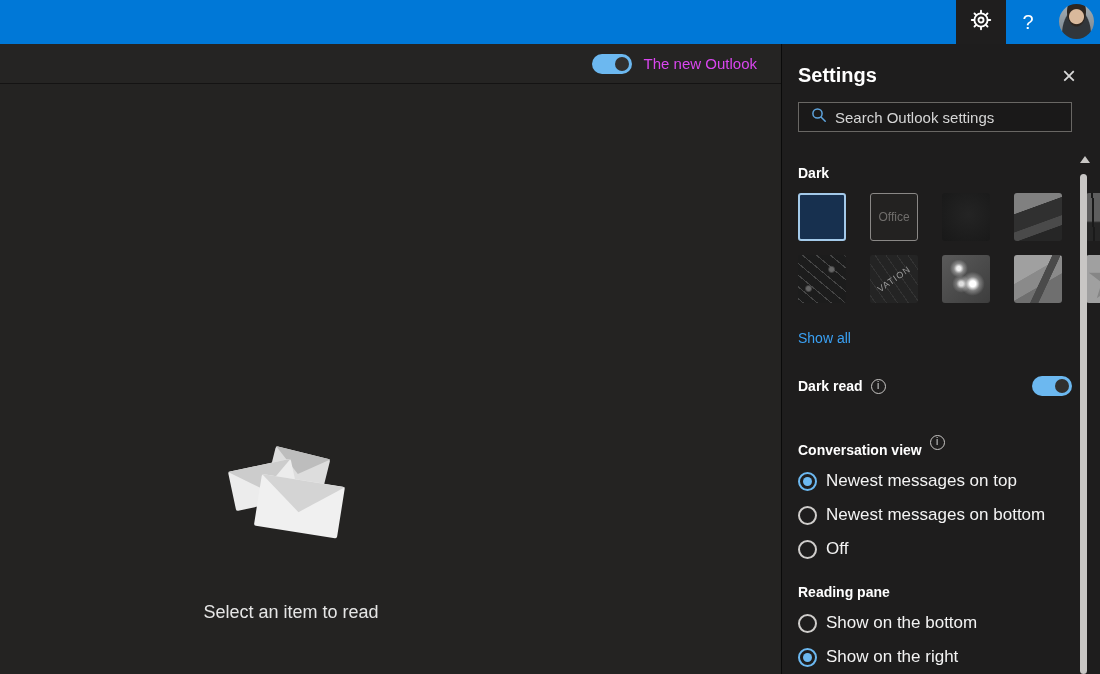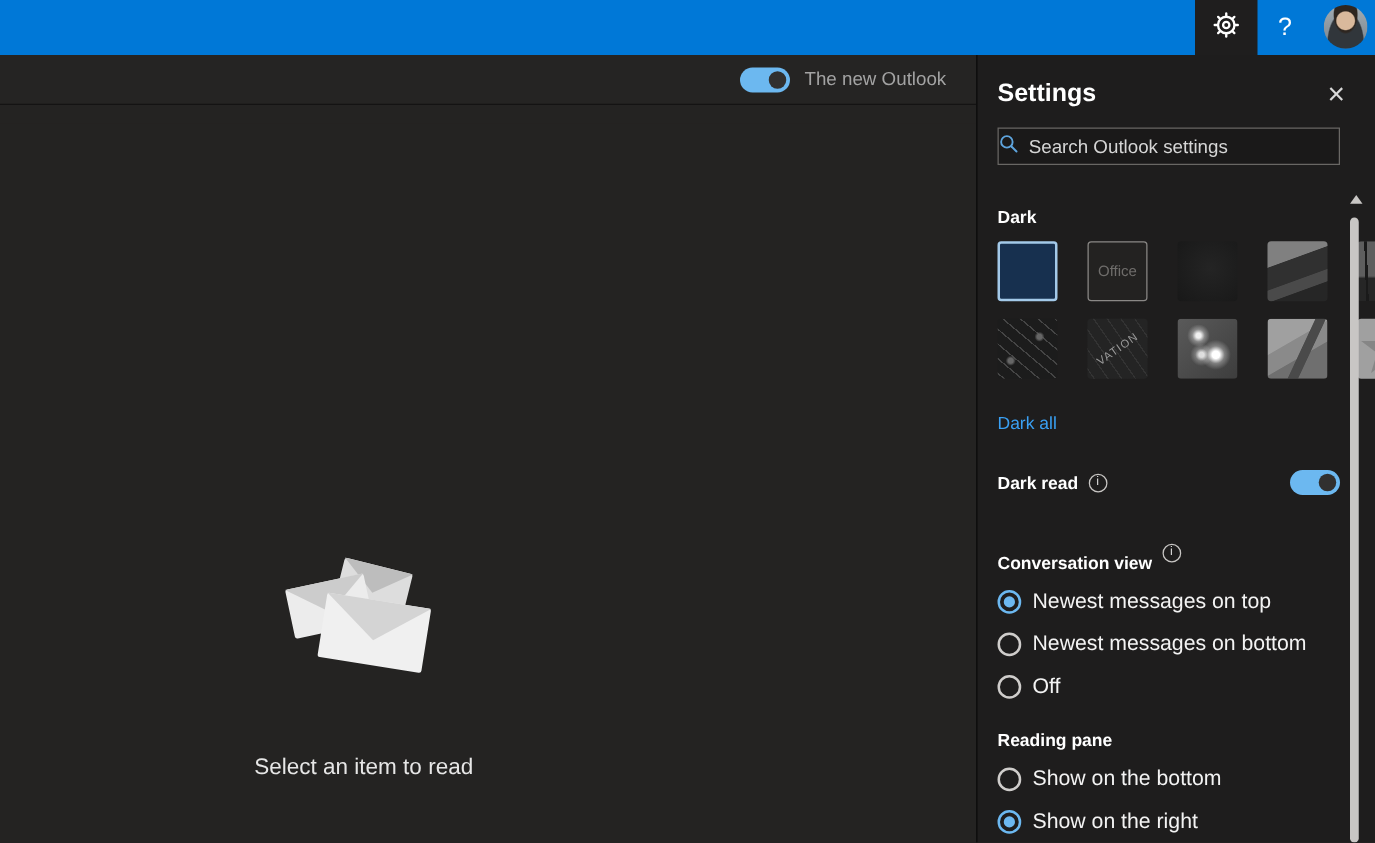--- a/index.html
+++ b/index.html
@@ -39,21 +39,21 @@
     display:flex; align-items:center; justify-content:flex-end; padding-right:24px;
   }
   .toggle {
     position:relative; width:40px; height:20px; border-radius:10px;
     background:#6cb8f0; cursor:pointer; flex:none;
   }
   .toggle .knob {
     position:absolute; right:3px; top:3px; width:14px; height:14px;
     border-radius:50%; background:#31302f;
   }
-  .new-outlook-label { margin-left:12px; color:#a3a3a3; font-size:15px; }
+  .new-outlook-label { margin-left:12px; color:#d946ef; font-size:15px; }
 
   
   .main { position:absolute; left:0; top:99px; width:781px; height:589px; background:#242322; }
   .empty-state { position:absolute; left:176px; top:343px; width:230px; text-align:center; }
   .empty-state .caption { margin-top:46px; color:#e6e6e6; font-size:18px; }
 
   
   .settings {
     position:absolute; left:781px; top:44px; width:319px; height:630px;
     background:#1e1d1d; border-left:1px solid #0a0a0a; color:#fff;
@@ -61,21 +61,21 @@
   .settings-header {
     display:flex; align-items:center; justify-content:space-between;
     padding:20px 24px 0 16px;
   }
   .settings-title { font-size:20px; font-weight:bold; color:#ffffff; }
   .close-btn { font-size:24px; line-height:18px; color:#d8d8d8; cursor:pointer; font-weight:300; }
 
   .search-box {
     margin:15px 28px 0 16px; height:30px;
     border:1px solid #696764; background:#1a1919;
-    display:flex; align-items:center; padding:0 0;
+    display:flex; align-items:center; padding:0 12px;
   }
   .search-box input {
     flex:1; border:none; outline:none; background:transparent;
     color:#e8e8e8; font-size:15px; font-family:"Liberation Sans",sans-serif; margin-left:8px;
   }
   .search-box input::placeholder { color:#d6d6d6; opacity:1; }
 
   .scroll-content {
     position:absolute; left:0; right:0; top:106px; bottom:0;
     overflow:hidden; padding:0 28px 0 16px;
@@ -243,21 +243,21 @@
       <div class="tile t-elevation">
         <span>VATION</span>
       </div>
       <div class="tile t-lights"></div>
       <div class="tile t-abstract"></div>
       <div class="tile t-star">
         <span class="star-shape"></span>
       </div>
     </div>
 
-    <div class="view-all">Dark all</div>
+    <div class="view-all">Show all</div>
 
     <div class="row-flex dark-mode-row">
       <span class="section-heading" style="margin-top:0">Dark read</span>
       <span class="info-icon">i</span>
       <div class="toggle">
         <span class="knob"></span>
       </div>
     </div>
 
     <div class="row-flex group-heading">

